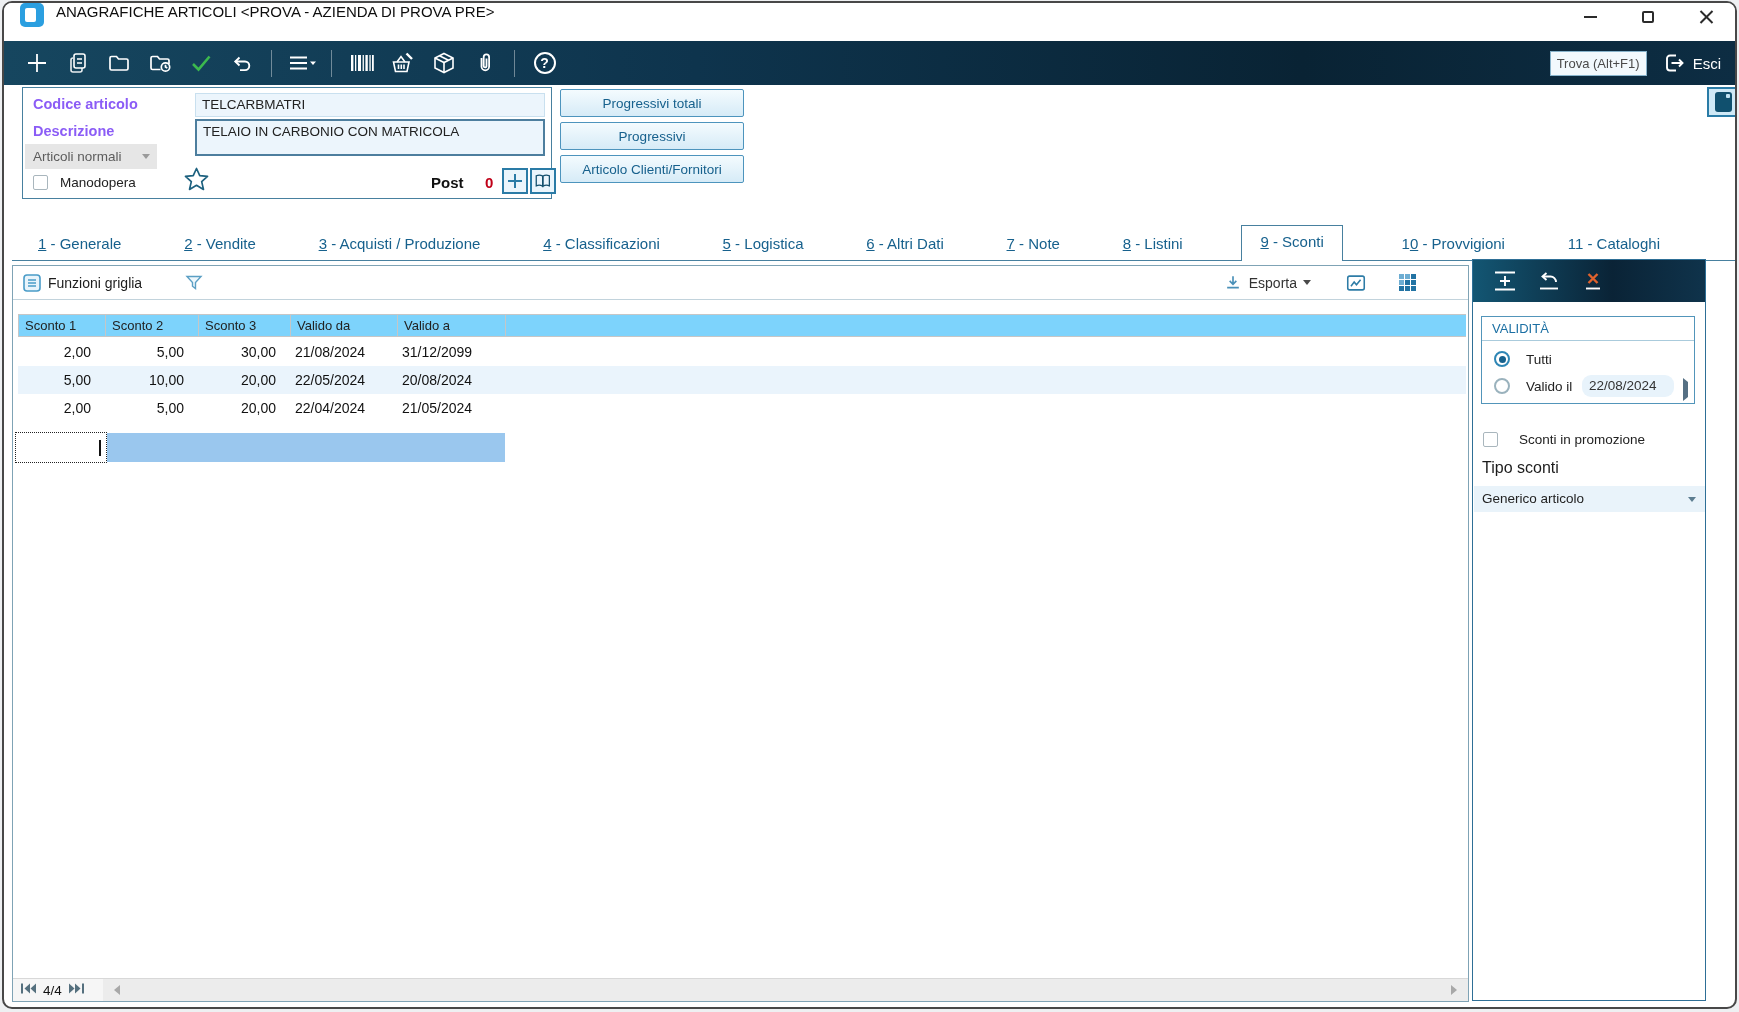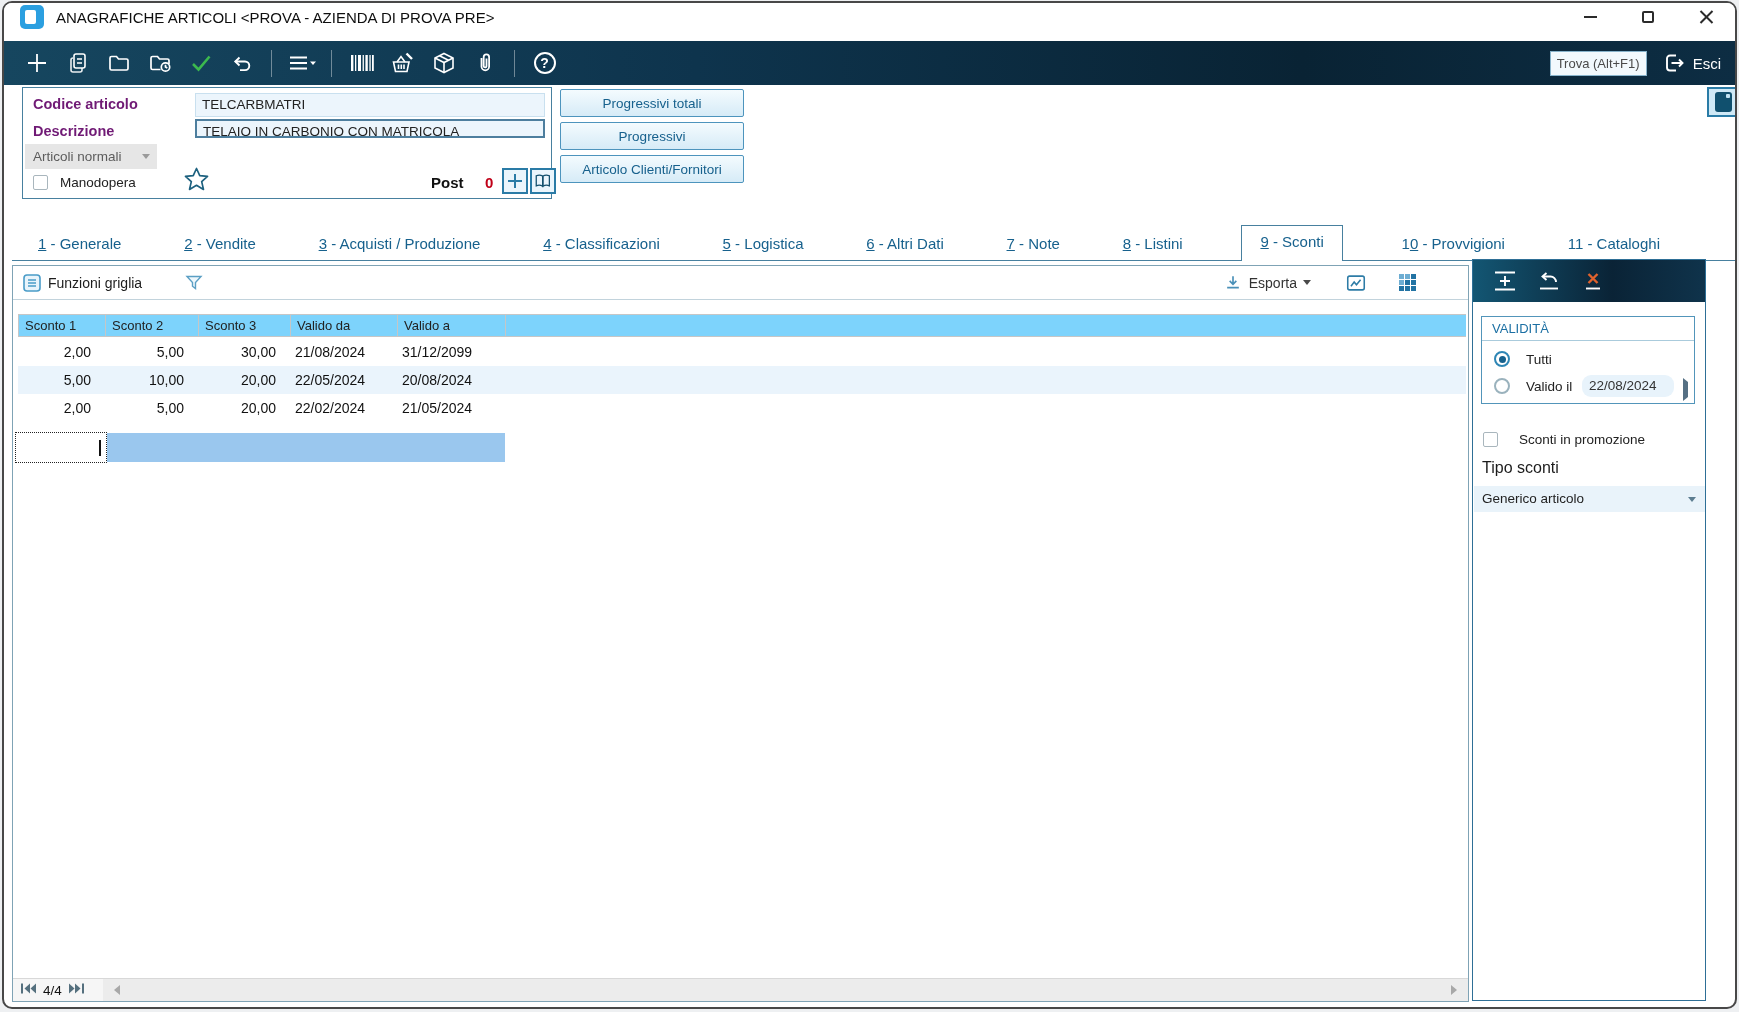--- a/index.html
+++ b/index.html
@@ -10,21 +10,21 @@
     position: relative;
   }
   .window {
     position: absolute; inset: 1px 2px 3px 2px;
     background: #fff; border: 2px solid #484848; border-radius: 10px;
     overflow: hidden;
   }
 
   
   .titlebar { position: absolute; top:0; left:0; right:0; height:28px; background:#fff;
-              display:flex; align-items:center; padding-left:16px; }
+              display:flex; align-items:flex-start; padding-left:16px; }
   .appicon { width:24px; height:24px; background:#2b9fe0; border-radius:5px; position:relative; flex:0 0 auto; }
   .appicon-in { position:absolute; inset:5px 8px 5px 5px; background:#fff; border-radius:2px; }
   .title { margin-left:12px; font-size:15px; color:#0e0e0e; white-space:nowrap; }
   .wctrls { margin-left:auto; display:flex; height:100%; }
   .wbtn { width:58px; display:flex; align-items:center; justify-content:center; cursor:default; }
   .g-min { width:13px; height:2px; background:#2b2b2b; }
   .g-max { width:12px; height:12px; border:2px solid #2b2b2b; border-radius:2px; }
   .g-close { position:relative; width:15px; height:15px; }
   .g-close::before, .g-close::after { content:""; position:absolute; left:-1px; top:6px; width:17px; height:2px; background:#2b2b2b; }
   .g-close::before { transform: rotate(45deg); }
@@ -41,24 +41,24 @@
                  display:flex; align-items:center; justify-content:center; font-size:14px; font-weight:bold; }
   .help-circle::before { content:"?"; }
   .find { margin-left:auto; width:97px; height:25px; background:#f2f9fd; border:1px solid #88b4cc;
           font-size:13px; color:#4a4a4a; padding:0 6px; font-family:"Liberation Sans",sans-serif; }
   .find::placeholder { color:#4a4a4a; opacity:1; }
   .exit { display:flex; align-items:center; gap:7px; color:#fff; font-size:15px; margin-left:15px; margin-right:2px; }
 
   
   .formrow { position:absolute; top:82px; left:0; right:0; height:140px; background:#fff; }
   .formbox { position:absolute; left:18px; top:2px; width:530px; height:112px; border:1px solid #47809f; }
-  .flabel { position:absolute; font-size:14.5px; font-weight:bold; color:#701a75; }
+  .flabel { position:absolute; font-size:14.5px; font-weight:bold; color:#8b5cf6; }
   .ffield { position:absolute; left:172px; width:350px; height:24px; background:#ecf5fc;
             border:1px solid #c9e0ef; font-size:13.5px; color:#222; line-height:22px; padding-left:6px; }
-  .ffield.focus { border:2px solid #4d7e9e; height:19px; line-height:21px; }
+  .ffield.focus { border:2px solid #4d7e9e; height:37px; line-height:21px; }
   .fselect { position:absolute; left:2px; top:56px; width:132px; height:25px; background:#e6e6e6;
              color:#5c5c5c; font-size:13.5px; line-height:25px; padding-left:8px; }
   .fselect .tri-down { position:absolute; right:7px; top:10px; border-top-color:#9a9a9a; }
   .chk { width:15px; height:15px; background:#fff; border:1.5px solid #a9b6bd; border-radius:2px; }
   .formrow .manodopera { position:absolute; left:10px; top:87px; display:flex; align-items:center; gap:12px; font-size:13.5px; color:#222; }
   .star { position:absolute; left:160px; top:78px; }
   .postlab { position:absolute; left:408px; top:86px; font-size:15px; font-weight:bold; color:#111; }
   .postval { position:absolute; left:462px; top:86px; font-size:15px; font-weight:bold; color:#c00018; }
   .sqbtn { position:absolute; top:80px; width:26px; height:26px; background:#eaf5fc; border:2px solid #2a7ba6;
            display:flex; align-items:center; justify-content:center; }
@@ -387,21 +387,21 @@
       <span class="td num w0">5,00</span>
       <span class="td num w1">10,00</span>
       <span class="td num w2">20,00</span>
       <span class="td date w3">22/05/2024</span>
       <span class="td date w4">20/08/2024</span>
     </div>
     <div class="trow" style="top:128px;">
       <span class="td num w0">2,00</span>
       <span class="td num w1">5,00</span>
       <span class="td num w2">20,00</span>
-      <span class="td date w3">22/02/2024</span>
+      <span class="td date w3">22/04/2024</span>
       <span class="td date w4">21/05/2024</span>
     </div>
 
     <div class="editrow">
       <span class="editsel"></span>
       <span class="editcell">
           <span class="editcaret"></span>
         </span>
     </div>
 

